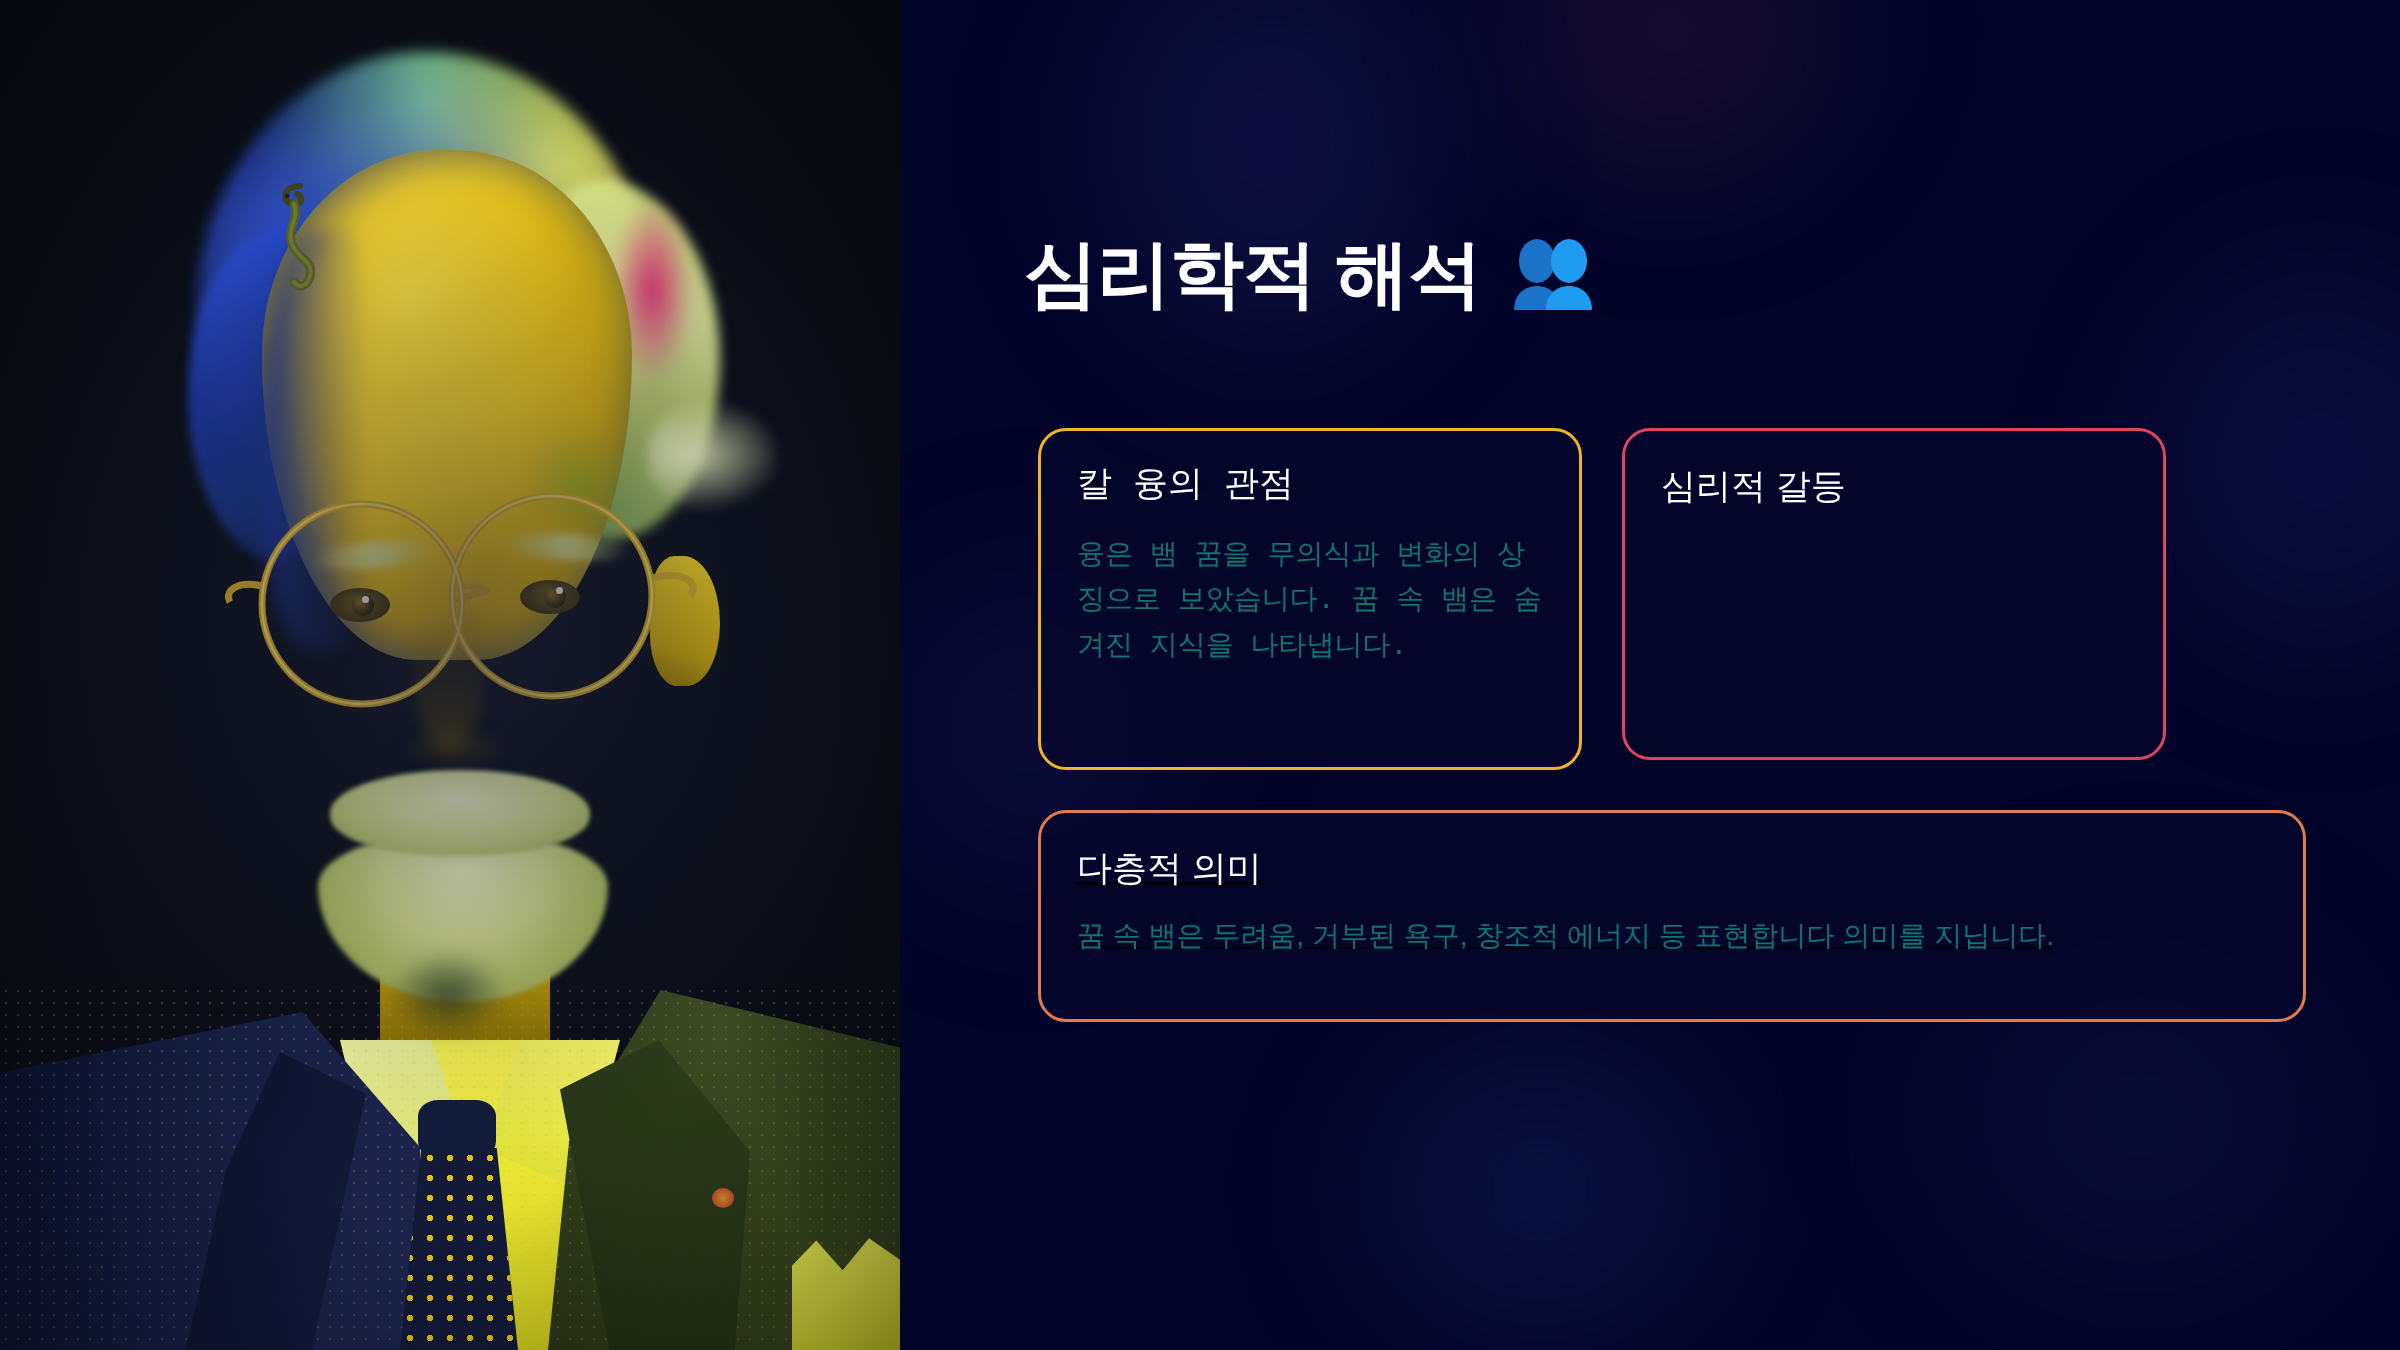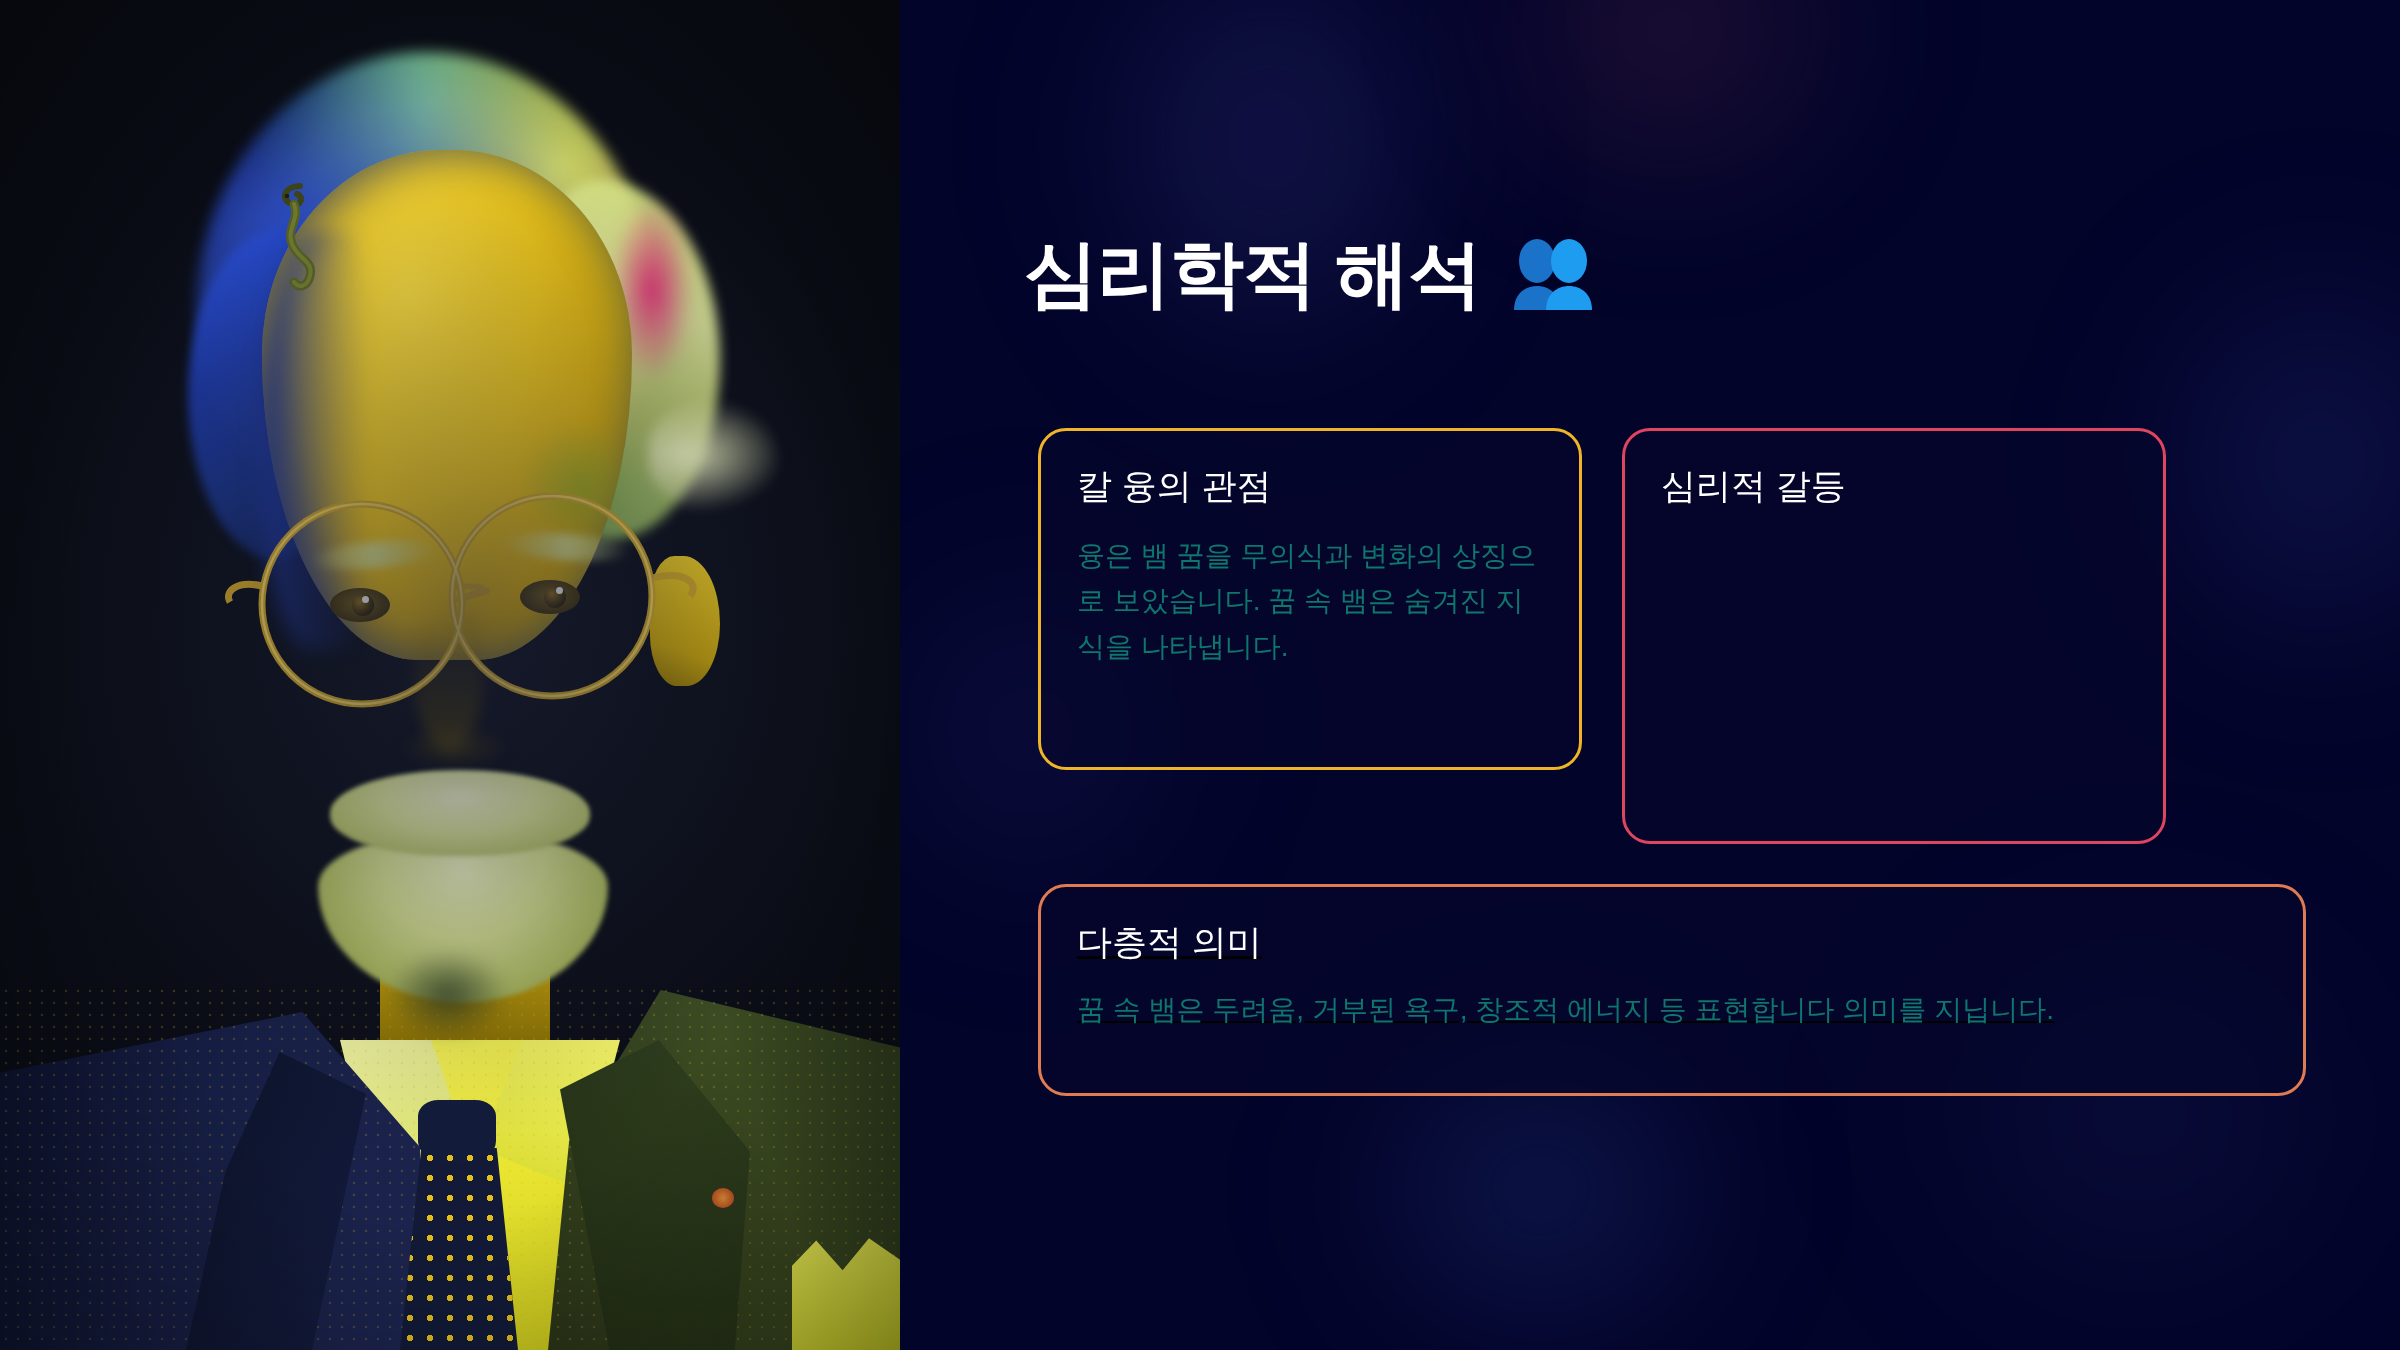--- a/index.html
+++ b/index.html
@@ -309,21 +309,21 @@
   }
   .card-row { display:flex; gap:40px; }
   .card {
     background:rgba(6,7,44,.62);
     border:3px solid #f0b428;
     border-radius:28px;
     padding:34px 36px 36px 36px;
     box-sizing:border-box;
   }
   .card.c1 { width:594px; height:342px; border-color:#f0b428; }
-  .card.c2 { width:594px; height:416px; border-color:#e0455f; }
+  .card.c2 { width:594px; height:332px; border-color:#e0455f; }
   .card.c3 { width:1268px; min-height:212px; border-color:#e17b52; margin-top:40px;text-decoration:underline; }
 
   .card-title {
     color:#ffffff;
     font-size:35px;
     font-weight:normal;
     line-height:1.2;
     margin-bottom:26px;
     white-space:nowrap;
   }
@@ -429,21 +429,21 @@
           <path d="M4 74 C4 58 15 50 27 50 C39 50 50 58 50 74 Z" fill="#1a73c8"></path>
           <ellipse cx="59" cy="25" rx="18" ry="22" fill="#1e9cf0"></ellipse>
           <path d="M36 74 C36 58 47 50 59 50 C71 50 82 58 82 74 Z" fill="#1e9cf0"></path>
         </svg>
       </h1>
 
       <div class="cards">
 
         <div class="card-row">
 
-          <div class="card c1" style="border-color: rgb(240, 180, 40);">
+          <div class="card c1" style="border-color: rgb(240, 180, 40); font-family: Liberation Mono, monospace;">
             <div class="card-title">칼 융의 관점</div>
             <div class="card-body">융은 뱀 꿈을 무의식과 변화의 상징으로 보았습니다. 꿈 속 뱀은 숨겨진 지식을 나타냅니다.</div>
           </div>
 
           <div class="card c2" style="border-color: rgb(224, 69, 95);">
             <div class="card-title">심리적 갈등</div>
           </div>
 
         </div>
 

